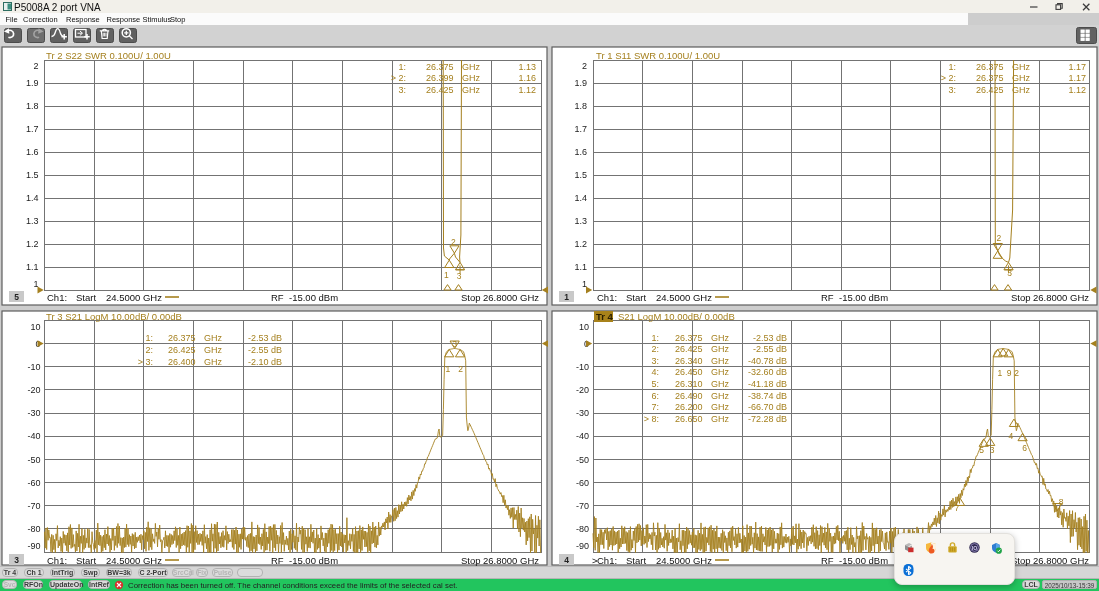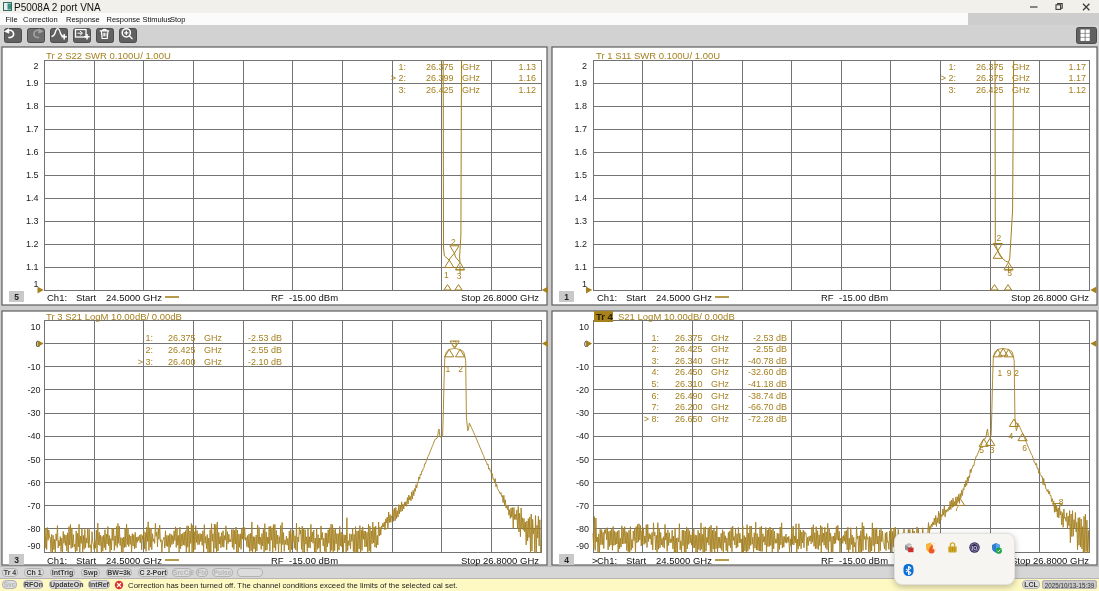--- a/index.html
+++ b/index.html
@@ -2,21 +2,21 @@
 <html><head><meta charset="utf-8"><style>
 html,body{margin:0;padding:0;width:1099px;height:591px;overflow:hidden;
 font-family:"Liberation Sans",sans-serif;background:#cdcdcd;position:relative}
 #titlebar{position:absolute;left:0;top:0;width:1099px;height:13px;background:#f2f0ea}
 #titlebar .t{position:absolute;left:14px;top:2px;font-size:10px;color:#111}
 #menubar{position:absolute;left:0;top:13px;width:968px;height:12px;background:#fbfbfb}
 .mi{position:absolute;top:2px;font-size:7.5px;color:#111}
 #toolbar{position:absolute;left:0;top:25px;width:1099px;height:21px;background:#d2d2d2}
 .tb{position:absolute;top:2.5px;width:18.5px;height:15.5px;background:#616161;border:1px solid #4c4c4c;border-radius:2.5px;box-sizing:border-box}
 #row1{position:absolute;left:0;top:566px;width:1099px;height:12px;background:#d6d6d6;border-top:1px solid #bdbdbd;box-sizing:border-box}
-#row2{position:absolute;left:0;top:578px;width:1099px;height:13px;background:#fef9c3;border-top:1px solid #b5b5b5;box-sizing:border-box}
+#row2{position:absolute;left:0;top:578px;width:1099px;height:13px;background:#22c55e;border-top:1px solid #b5b5b5;box-sizing:border-box}
 .sb{position:absolute;top:1px;height:9px;background:#dcdcdc;border:1px solid #b2b2b2;border-radius:4px;
 font-size:7px;font-weight:bold;color:#3a3a3a;text-align:center;line-height:8.5px;box-sizing:border-box;white-space:nowrap}
 .sbg{color:#b4b4b4;font-size:6.6px}
 #popup{position:absolute;left:894px;top:533px;width:119px;height:50px;background:#f7f5f1;border-radius:8px;
 box-shadow:0 2px 6px rgba(0,0,0,0.25);border:1px solid #e3e1dd}
 </style></head><body>
 <div id="titlebar">
  <svg style="position:absolute;left:2.5px;top:2px" width="9" height="9">
       <rect x="0.5" y="0.5" width="8" height="8" fill="#e8f0ee" stroke="#2e6e62"></rect>
       <rect x="4.5" y="1.5" width="3.5" height="6" fill="#3d8f80"></rect>

